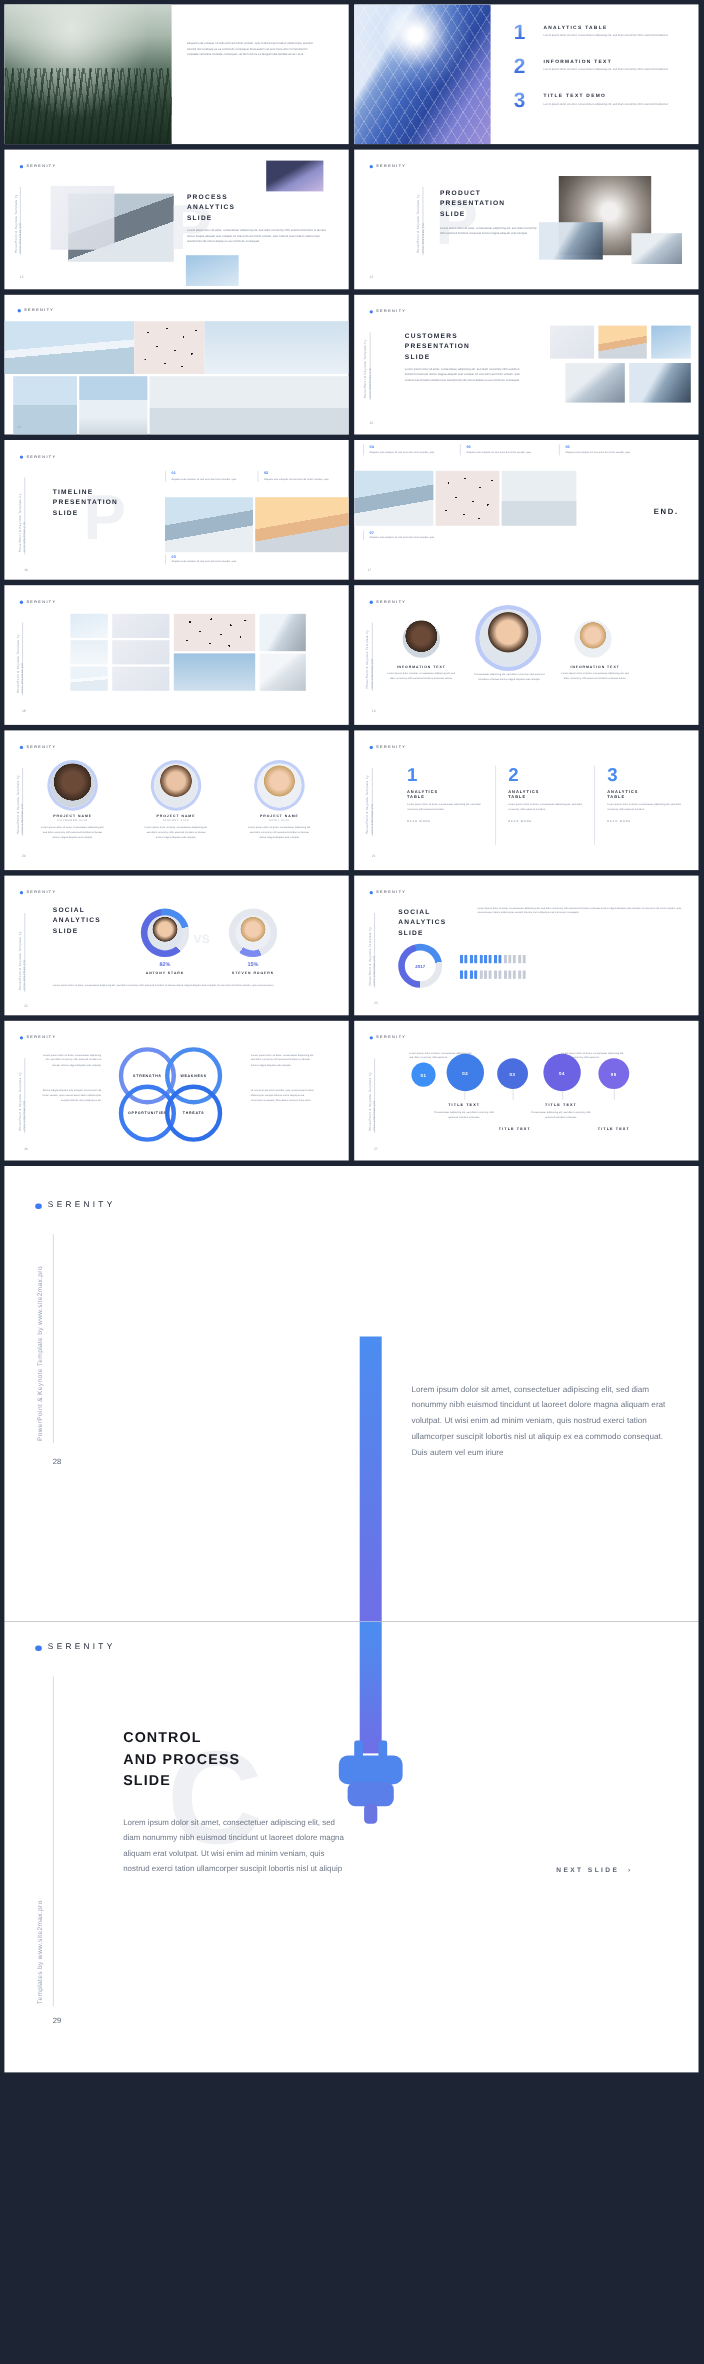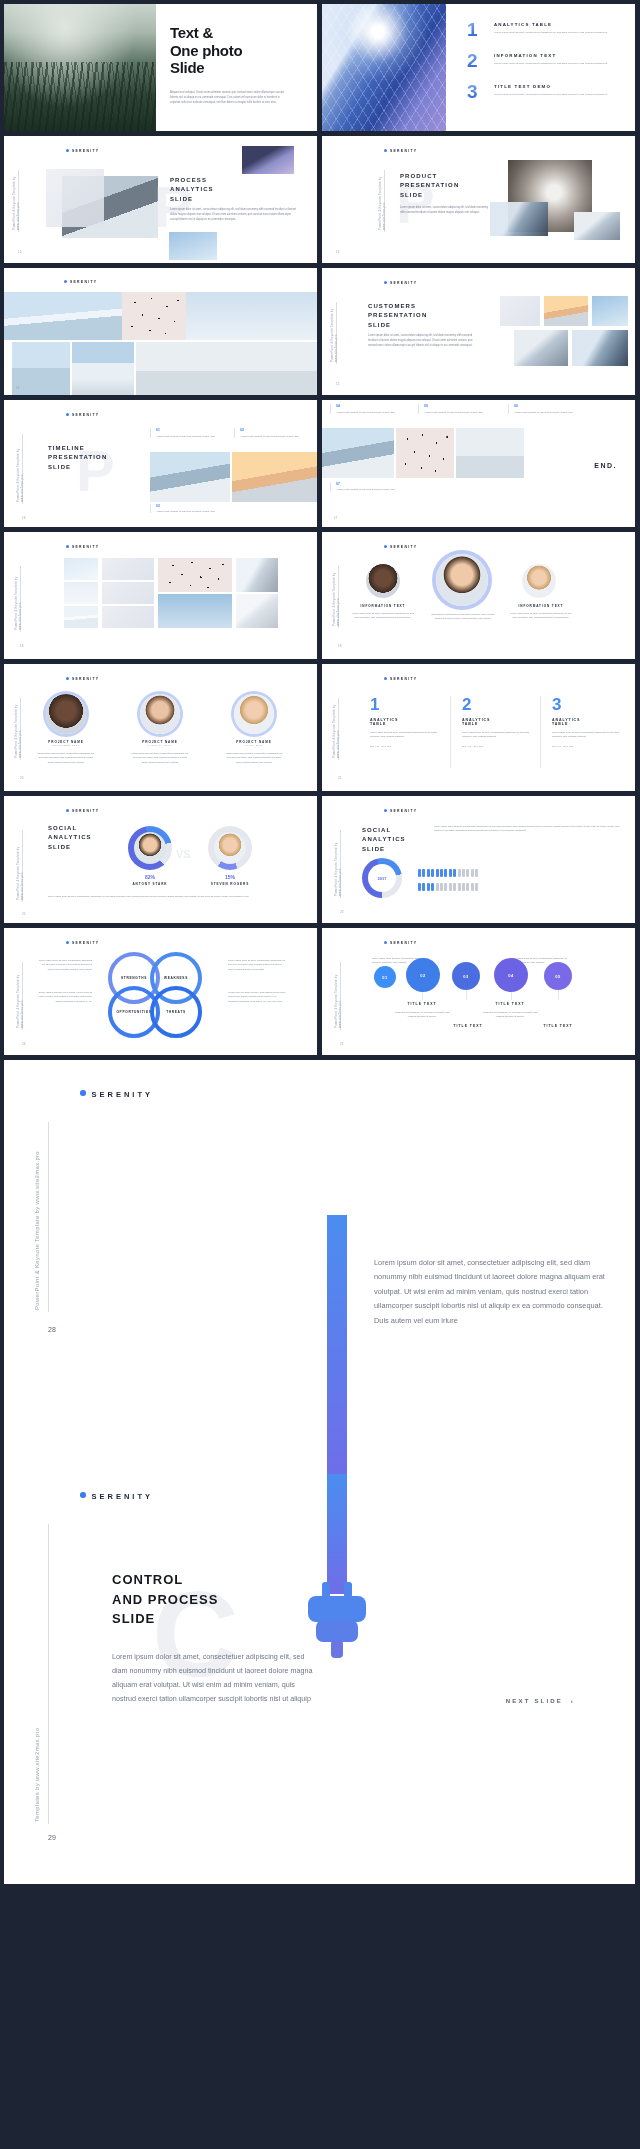--- a/index.html
+++ b/index.html
@@ -15,22 +15,22 @@
   .row { display:flex; gap:5px; margin-bottom:5px; }
   .slide {
     background:#ffffff; position:relative; overflow:hidden;
     width:313px; height:127px; flex:0 0 313px;
   }
   .slide.wide { width:631px; flex:0 0 631px; }
   .slide.tall { height:414px; }
   .slide.tall2 { height:410px; }
 
   
-  .brand { position:absolute; display:flex; align-items:flex-start; gap:3px;
-           font-size:3.4px; letter-spacing:1.3px; font-weight:700; color:#1d2433;margin-left:48px; }
+  .brand { position:absolute; display:flex; align-items:flex-end; gap:3px;
+           font-size:3.4px; letter-spacing:1.3px; font-weight:400; color:#1d2433; }
   .brand .dot { width:3px;height:3px;border-radius:50%; background:#3d7bf0; display:block;}
   .brand.big { font-size:7.5px; letter-spacing:3px; gap:6px;}
   .brand.big .dot{width:5.5px;height:5.5px;}
 
   
   .sidecred { position:absolute; writing-mode:vertical-rl; transform:rotate(180deg);
               font-size:2.8px; color:#9aa3b2; letter-spacing:.3px; }
   .sidecred.big { font-size:6px; }
   .sideline { position:absolute; width:1px; background:#d9dee6; }
 
@@ -152,23 +152,20 @@
 </head>
 <body>
 
 <div class="sheet">
 
 <div class="row">
 
   <div class="slide">
     <div class="s1-photo"></div>
     <div class="s1-txt">
-      <h1 style="white-space:pre-line">Text &amp;
-One photo
-Slide</h1>
       <div class="lorem">Aliquam erat volutpat. Ut wisi enim ad minim veniam, quis nostrud exerci tation ullamcorper suscipit lobortis nisl ut aliquip ex ea commodo consequat. Duis autem vel eum iriure dolor in hendrerit in vulputate velit esse molestie consequat, vel illum dolore eu feugiat nulla facilisis at vero eros.</div>
     </div>
   </div>
 
   <div class="slide">
     <div class="s2-photo"></div>
     <div class="s2-items">
       <div class="s2-item">
         <div class="s2-num">1</div>
         <div>

